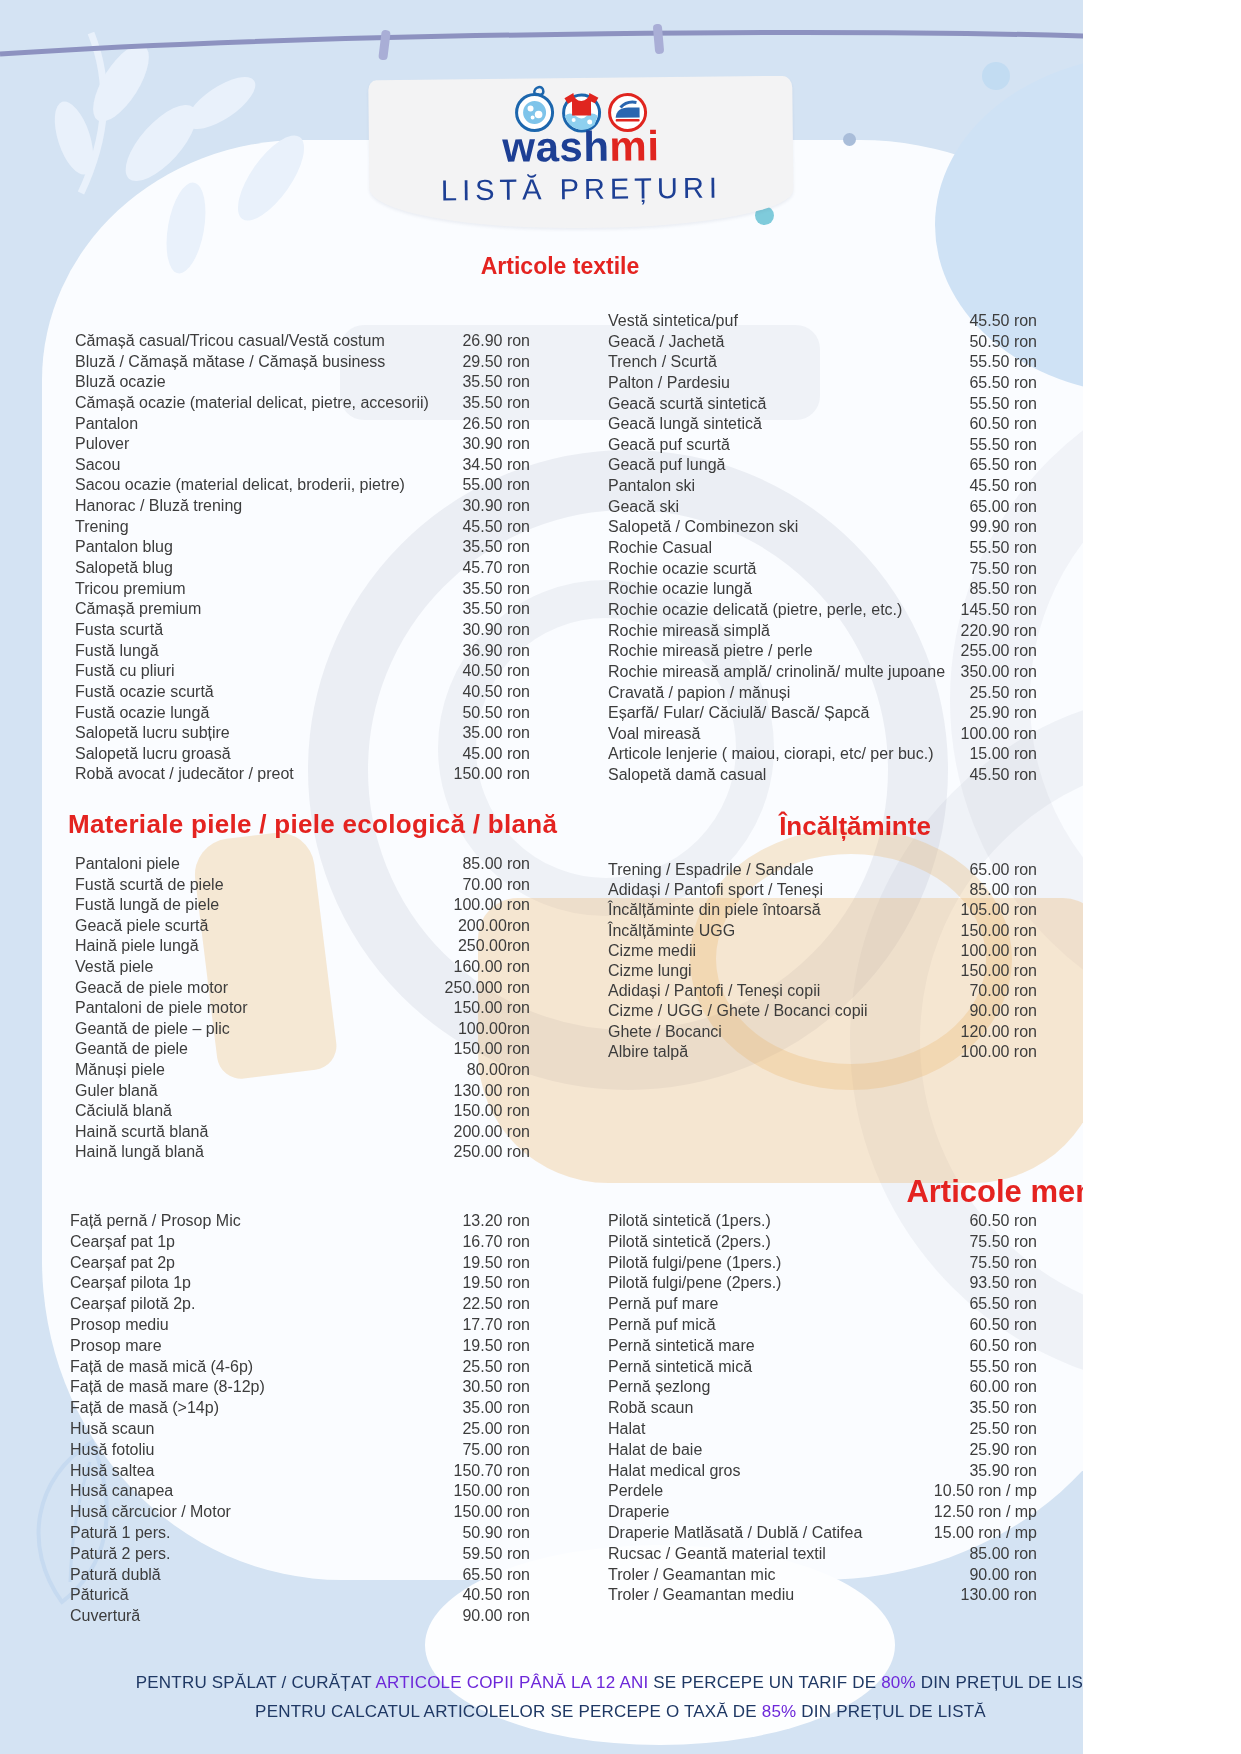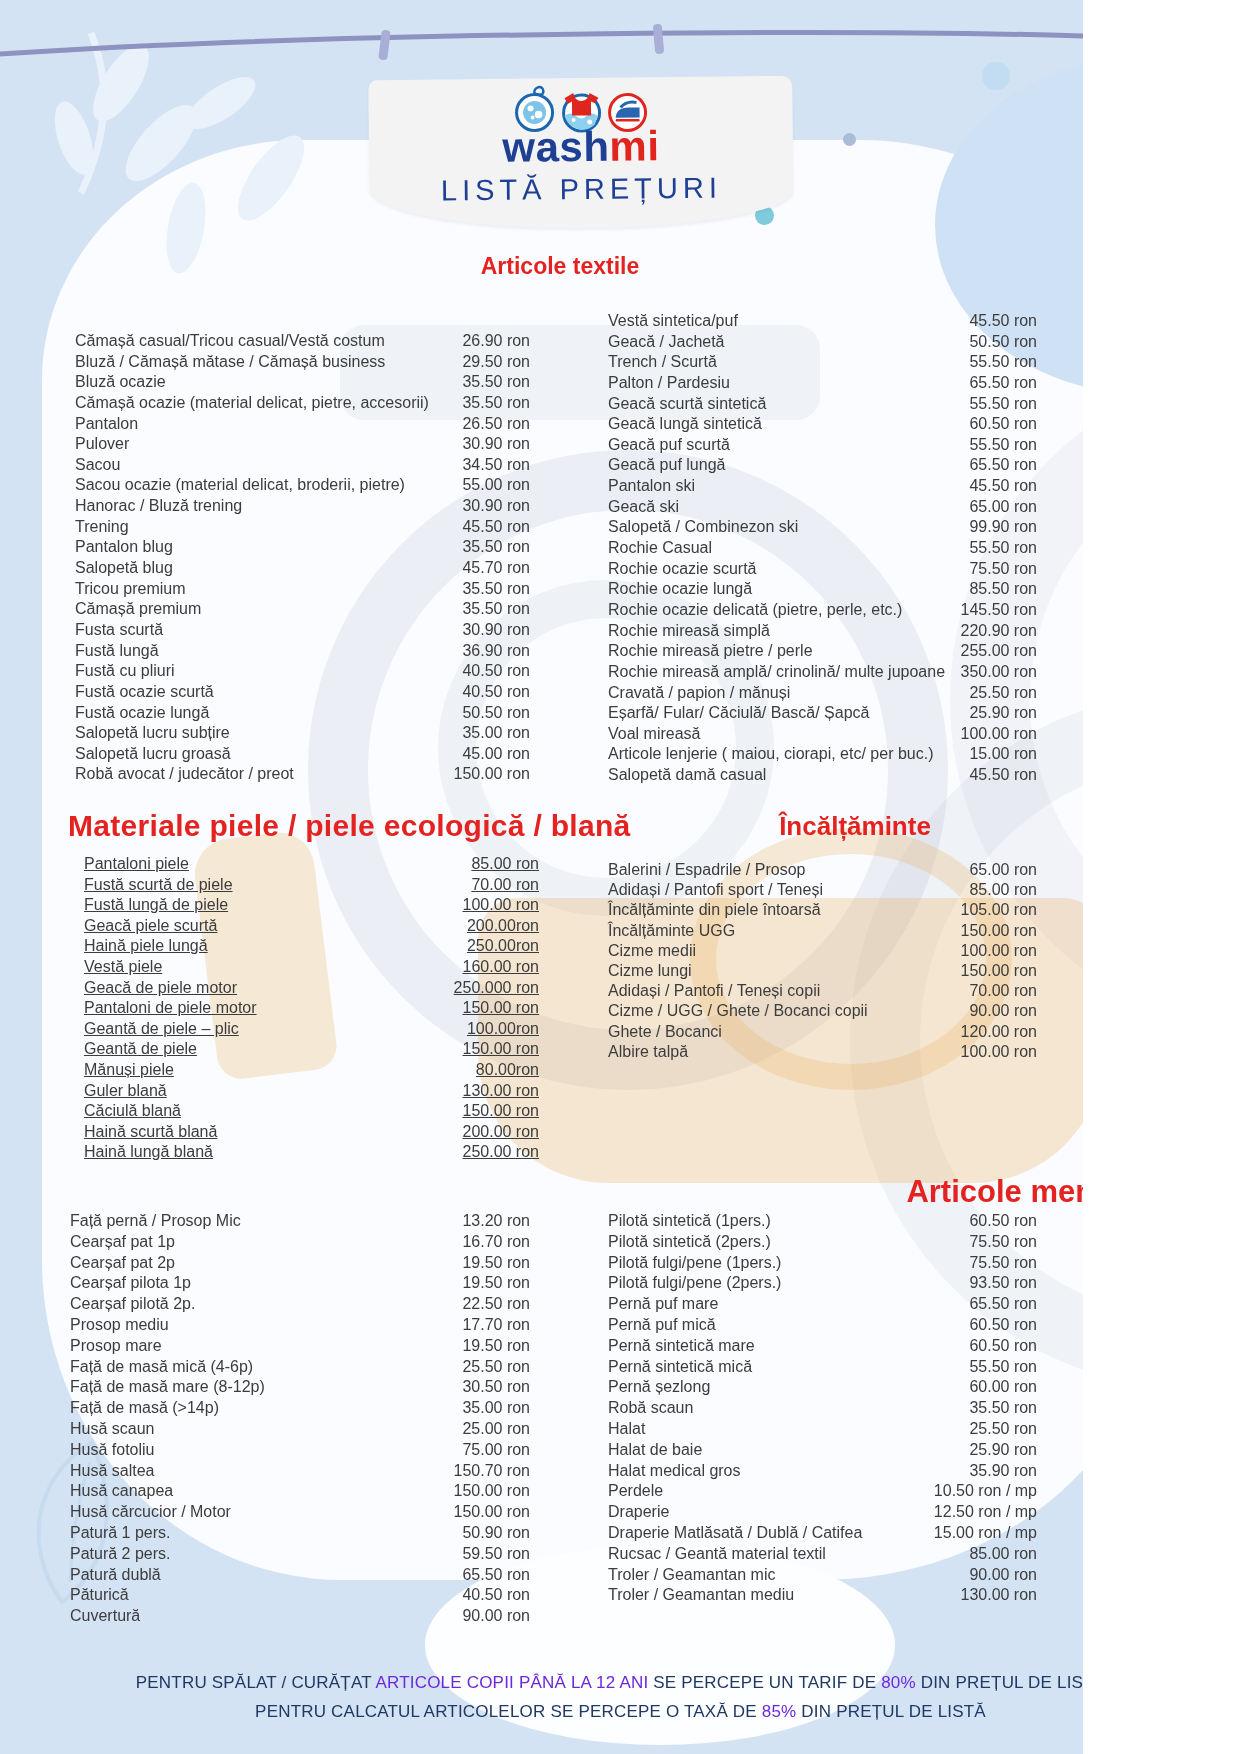--- a/index.html
+++ b/index.html
@@ -41,31 +41,31 @@
           text-align:center;box-shadow:0 2px 3px rgba(60,80,120,.08);}
   .logo-icons{margin-top:5px;height:50px;display:flex;justify-content:center;align-items:flex-end;gap:2px;}
   .logo-word{font-size:42px;font-weight:bold;line-height:36px;margin-top:-4px;letter-spacing:.5px;}
   .logo-word .wash{color:#1d3f94;}
   .logo-word .mi{color:#e0251f;}
   .logo-sub{font-size:29px;color:#1d3f94;letter-spacing:5px;margin-top:8px;}
 
   
   .heading{position:absolute;margin:0;color:#e42320;font-weight:bold;z-index:6;}
   .h-textile{left:0;top:253px;width:1120px;text-align:center;font-size:23px;}
-  .h-piele{left:68px;top:809px;font-size:30px;letter-spacing:.3px;}
+  .h-piele{left:68px;top:809px;font-size:26px;letter-spacing:.3px;}
   .h-incalt{left:640px;top:811px;width:430px;text-align:center;font-size:26px;}
   .h-menaj{left:0;top:1174px;width:1120px;text-align:right;font-size:31px;}
 
   .list{position:absolute;color:#3c3c3c;font-size:16px;z-index:6;}
   .row{display:flex;height:20.65px;line-height:20.65px;}
   .row .item{white-space:nowrap;}
   .row .price{margin-left:auto;white-space:nowrap;padding-left:8px;}
   .textile-left{left:75px;top:331px;width:455px;}
   .textile-right{left:608px;top:311px;width:429px;}
-  .piele-list{left:84px;top:854px;width:455px;text-decoration:underline;}
+  .piele-list{left:75px;top:854px;width:455px;}
   .piele-list .row{height:20.6px;line-height:20.6px;}
   .incalt-list{left:608px;top:860px;width:429px;}
   .incalt-list .row{height:20.2px;line-height:20.2px;}
   .menaj-left{left:70px;top:1211px;width:460px;}
   .menaj-right{left:608px;top:1211px;width:429px;}
   .menaj-left .row,.menaj-right .row{height:20.8px;line-height:20.8px;}
 
   .footer{position:absolute;left:0;top:1669px;width:1241px;text-align:center;
           color:#1f3864;font-size:17px;z-index:6;}
   .footer-line{height:28.5px;line-height:28.5px;letter-spacing:.2px;}
@@ -391,21 +391,21 @@
       </div>
       <div class="row">
         <span class="item">Haină lungă blană</span>
         <span class="price">250.00 ron</span>
       </div>
     </div>
 
   <h2 class="heading h-incalt">Încălțăminte</h2>
   <div class="list incalt-list">
       <div class="row">
-        <span class="item">Balerini / Espadrile / Prosop</span>
+        <span class="item">Trening / Espadrile / Sandale</span>
         <span class="price">65.00 ron</span>
       </div>
       <div class="row">
         <span class="item">Adidași / Pantofi sport / Teneși</span>
         <span class="price">85.00 ron</span>
       </div>
       <div class="row">
         <span class="item">Încălțăminte din piele întoarsă</span>
         <span class="price">105.00 ron</span>
       </div>

